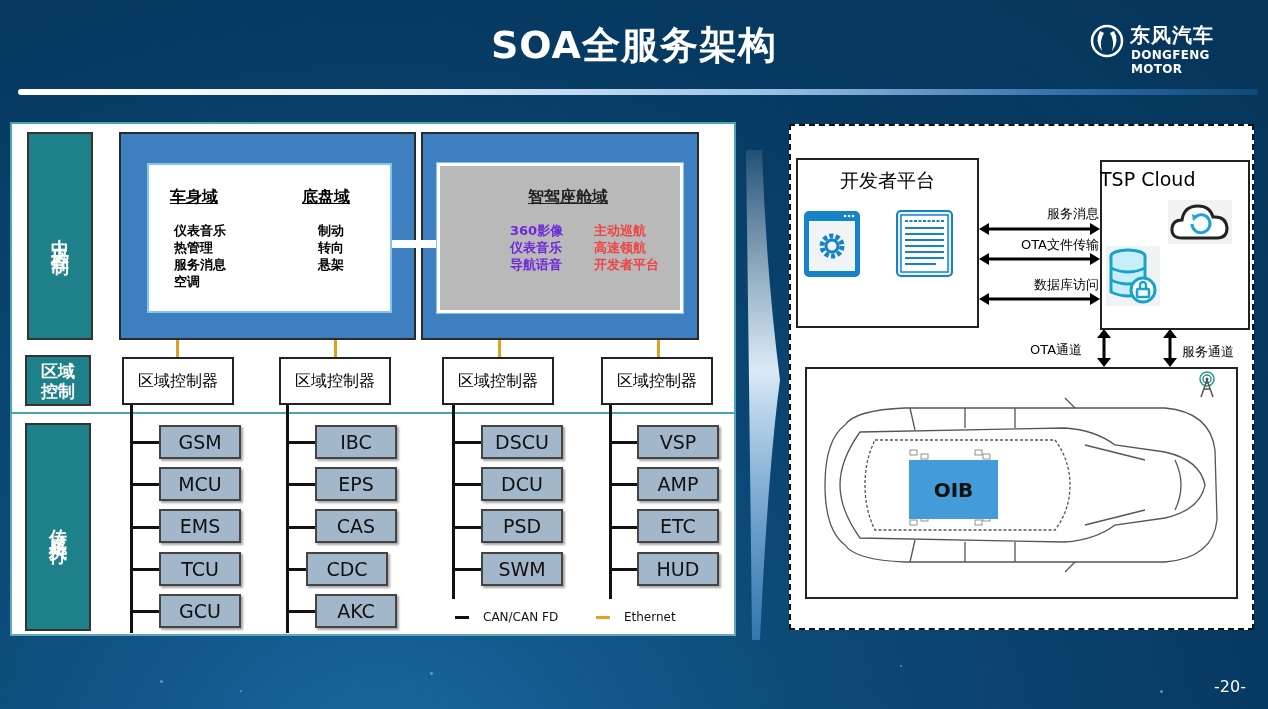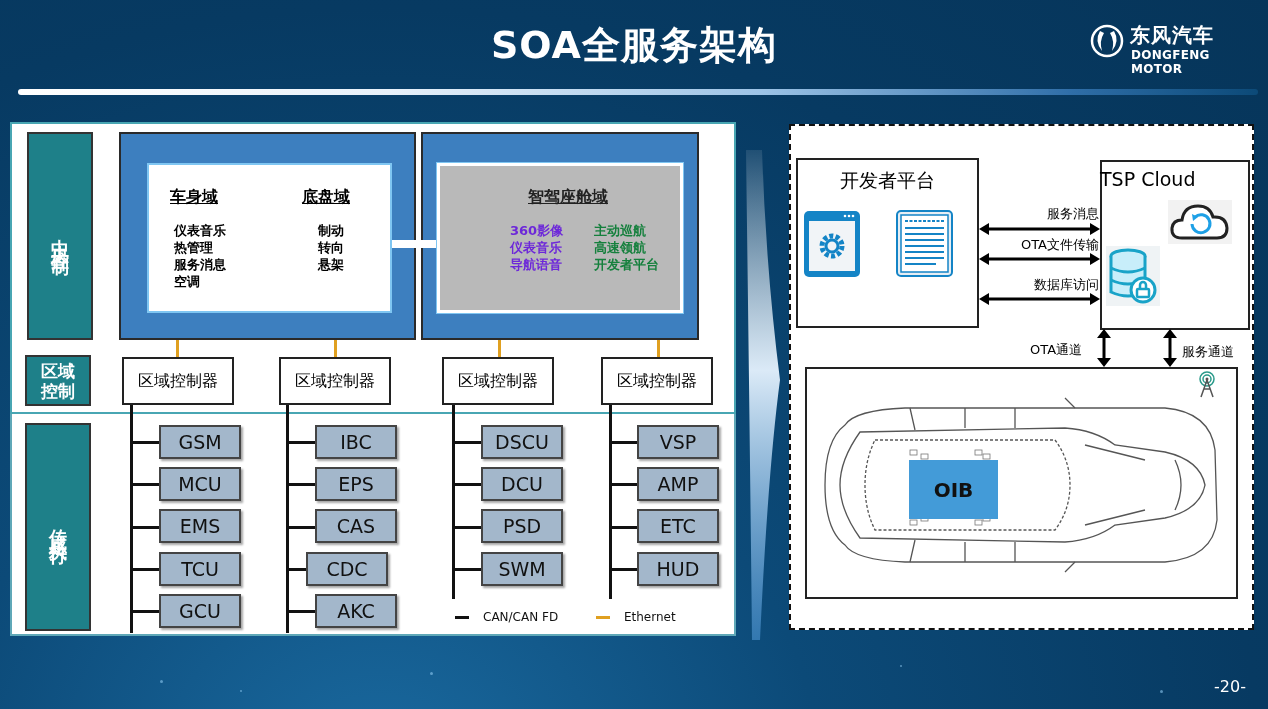--- a/index.html
+++ b/index.html
@@ -47,21 +47,21 @@
   #bridge { left: 390px; top: 240px; width: 50px; height: 8px; background: #fff; }
 
   .dom-title { font-size: 16px; font-weight: bold; text-decoration: underline; }
   .dom-list { font-size: 13px; line-height: 17px; font-weight: bold; }
   #body-title { left: 170px; top: 187px; }
   #body-list { left: 174px; top: 222px; }
   #chassis-title { left: 302px; top: 187px; }
   #chassis-list { left: 318px; top: 222px; }
   #cockpit-title { left: 528px; top: 187px; color: #222; }
   #cockpit-list-a { left: 486px; top: 222px; color: #6d28d9; margin-left: 24px; }
-  #cockpit-list-b { left: 594px; top: 222px; color: #15803d; }
+  #cockpit-list-b { left: 594px; top: 222px; color: #ef4444; }
 
   .eth { width: 3px; background: #e0a020; height: 17px; top: 340px; }
   .zone-ctrl {
     top: 357px; height: 48px; background: #fff; border: 2px solid #222;
     font-size: 16px; display: flex; align-items: center; justify-content: center;
   }
   .bus { width: 3px; background: #111; top: 405px; height: 228px; }
   .stub { height: 3px; background: #111; width: 28px; }
   .ecu {
     width: 82px; height: 34px; background: #a3b7cb; border: 2px solid #444;

